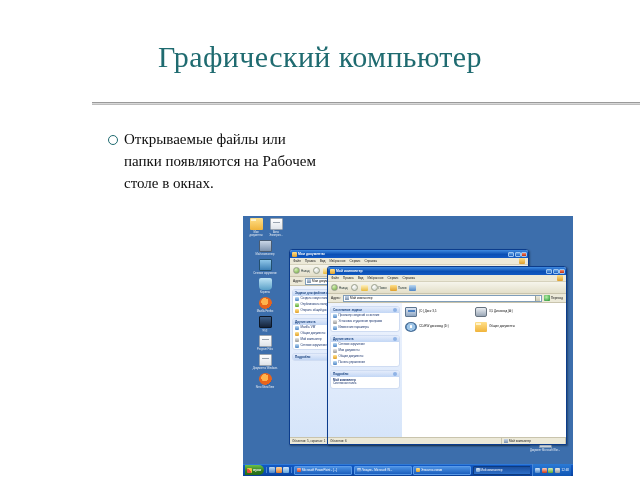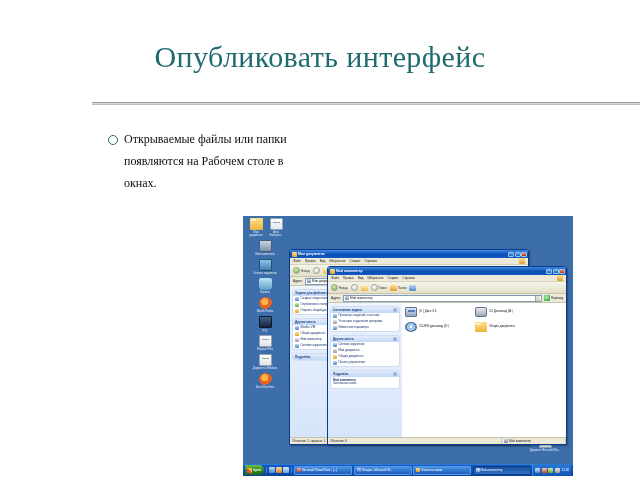--- a/index.html
+++ b/index.html
@@ -20,21 +20,21 @@
   
   .bullet-block{position:absolute;left:108px;top:128px;width:210px;}
   .bullet-row{display:flex;align-items:flex-start;}
   .bullet-marker{
     width:16px;flex:0 0 16px;margin-top:7px;
   }
   .bullet-marker span{
     display:block;width:8px;height:8px;border:1.6px solid #1f6b70;border-radius:50%;
   }
   .bullet-text{
-    font-family:"Liberation Serif",serif;font-size:12px;line-height:22px;
+    font-family:"Liberation Serif",serif;font-size:15px;line-height:22px;
     color:#0d0d0d;
   }
   
   .shot{
     position:absolute;left:243px;top:216px;width:330px;height:260px;
     background:#3c6eac;overflow:hidden;
     font-family:"Liberation Sans",sans-serif;
   }
   .shot *{box-sizing:border-box;}
   
@@ -169,21 +169,21 @@
   .tray i{display:block;width:5px;height:5px;border-radius:1px;}
   .tray i.s1{background:linear-gradient(#cfe6fb,#4f86c6);}
   .tray i.s2{background:linear-gradient(#ffd2c0,#cc3a14);}
   .tray i.s3{background:linear-gradient(#d8f0b8,#5aa832);}
   .tray i.s4{background:linear-gradient(#e9e9e9,#9a9a9a);}
   .tray .clk{color:#fff;font-size:3px;white-space:nowrap;}
 </style>
 </head>
 <body>
 
-<div class="slide-title">Опубликовать интерфейс</div>
+<div class="slide-title">Графический компьютер</div>
 <div class="title-rule"></div>
 
 <div class="bullet-block">
   <div class="bullet-row">
     <span class="bullet-marker">
         <span></span>
       </span>
     <span class="bullet-text">Открываемые файлы или папки появляются на Рабочем столе в окнах.</span>
   </div>
 </div>

